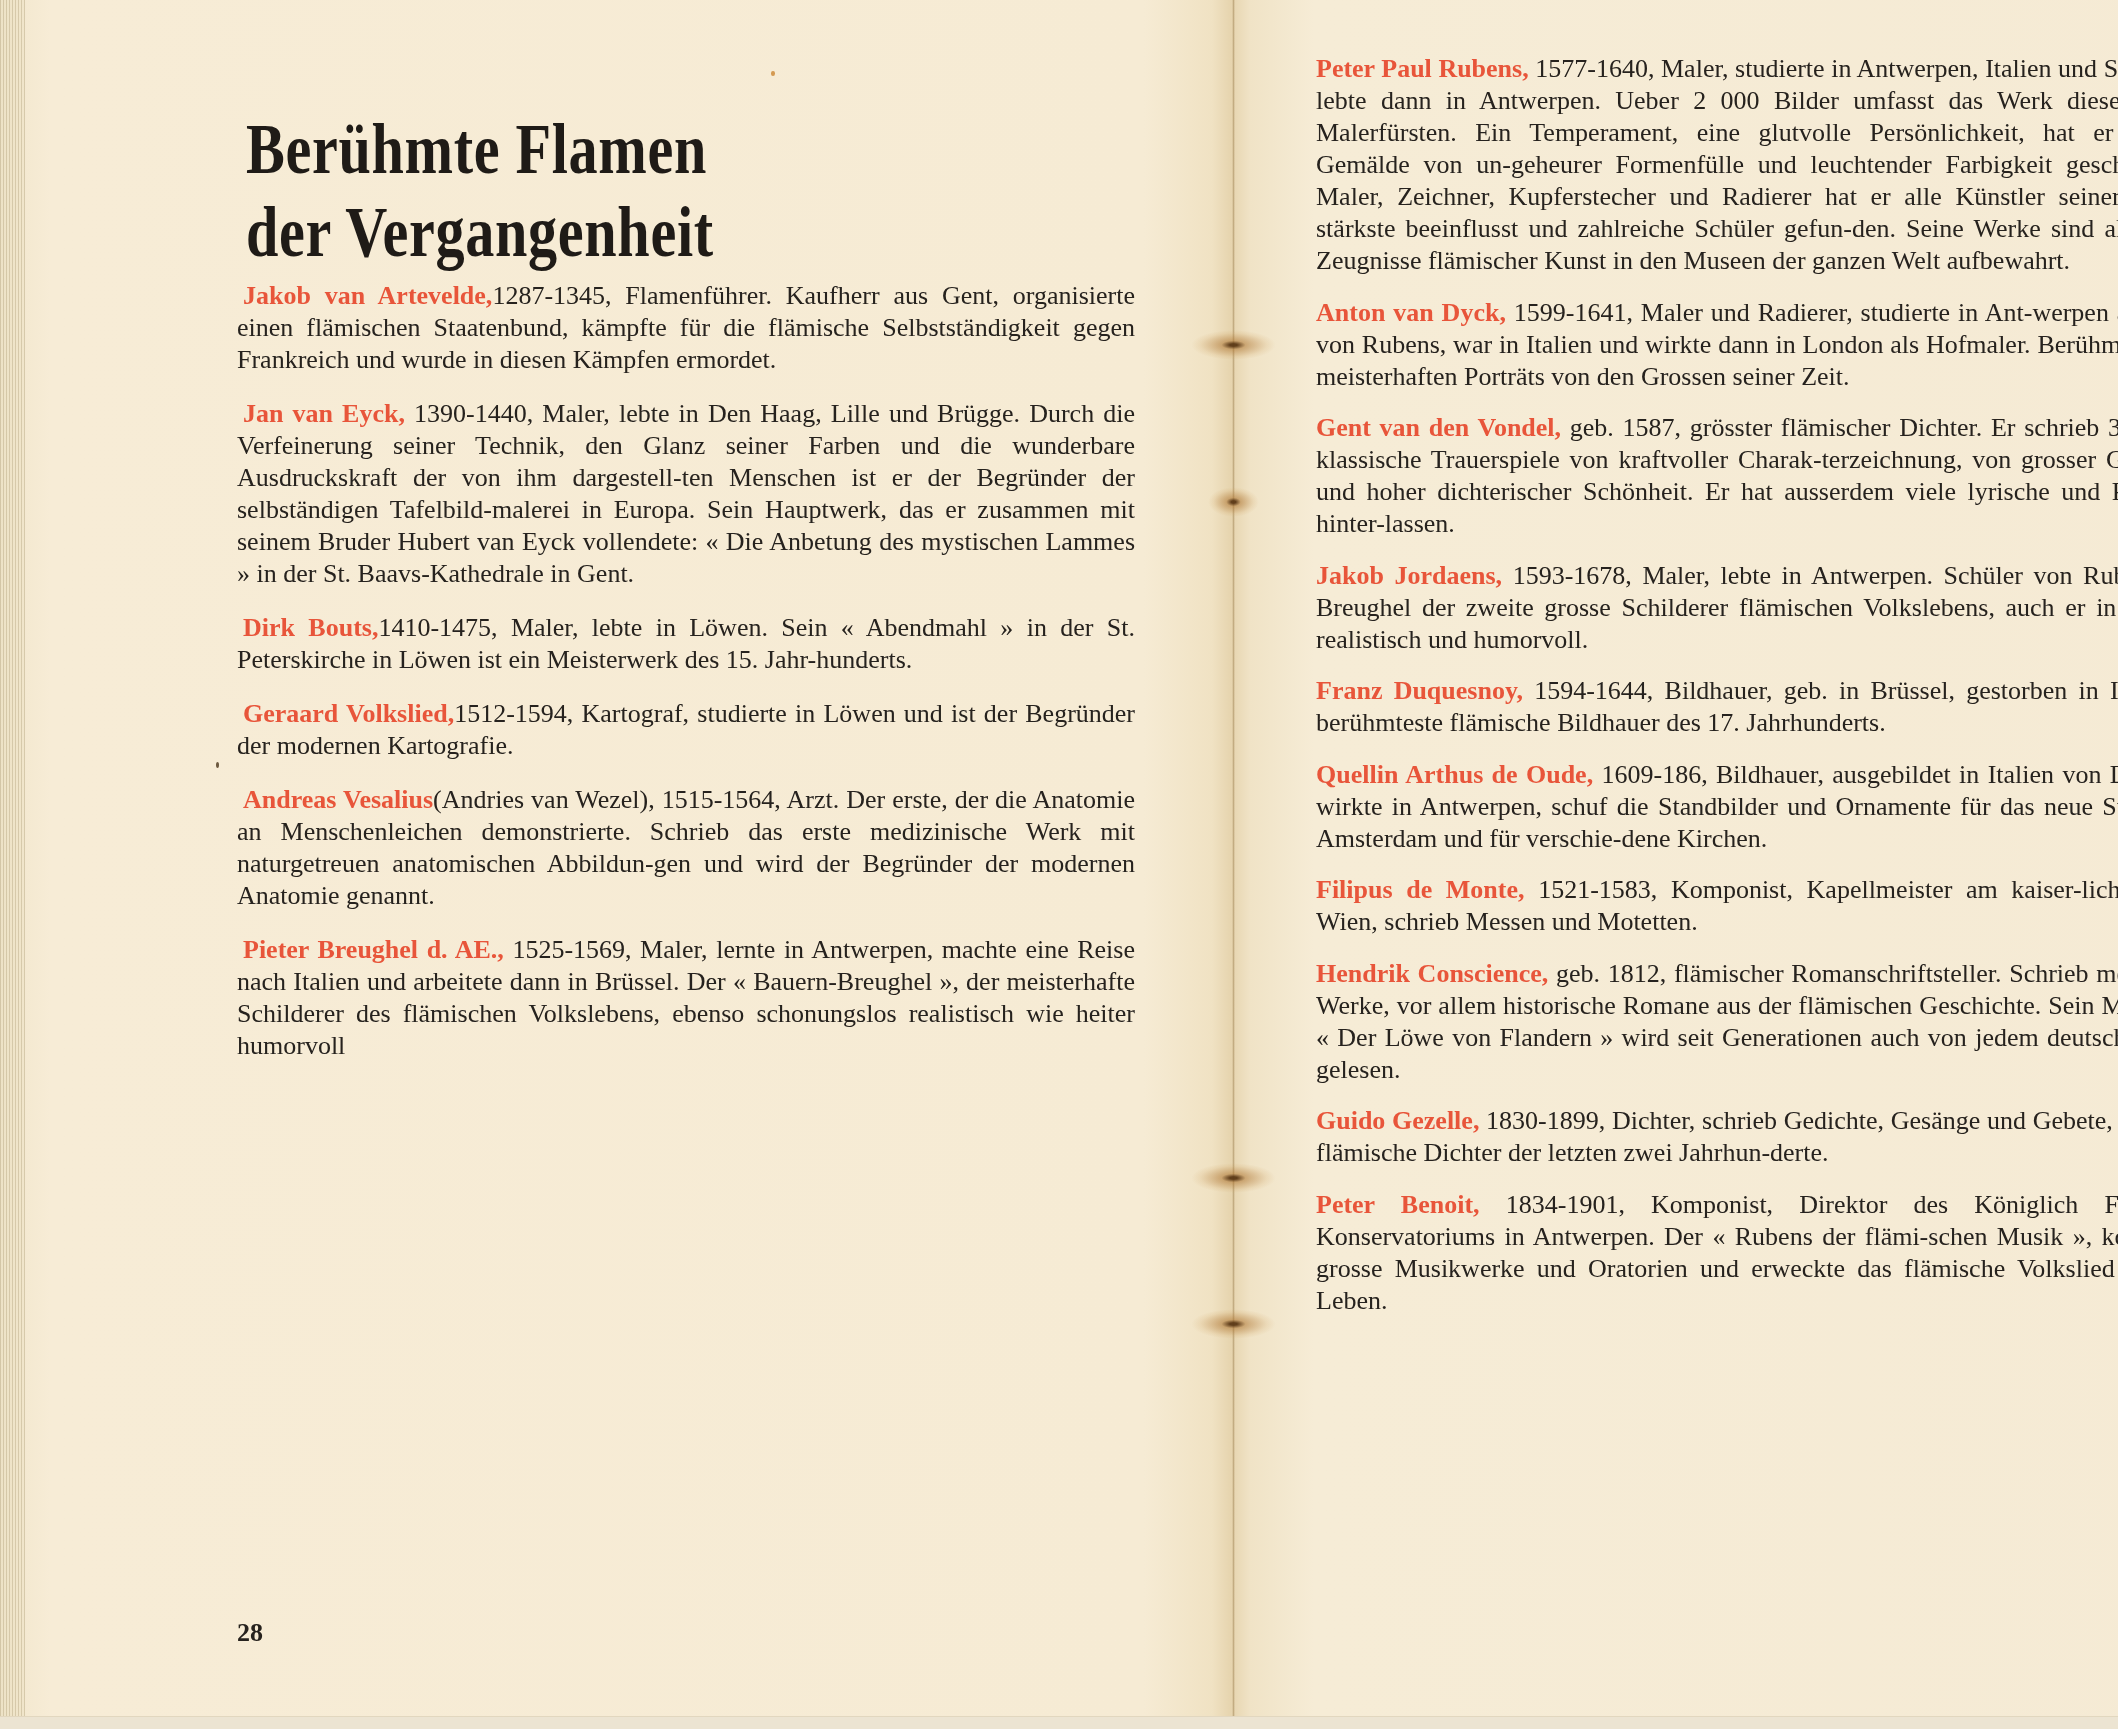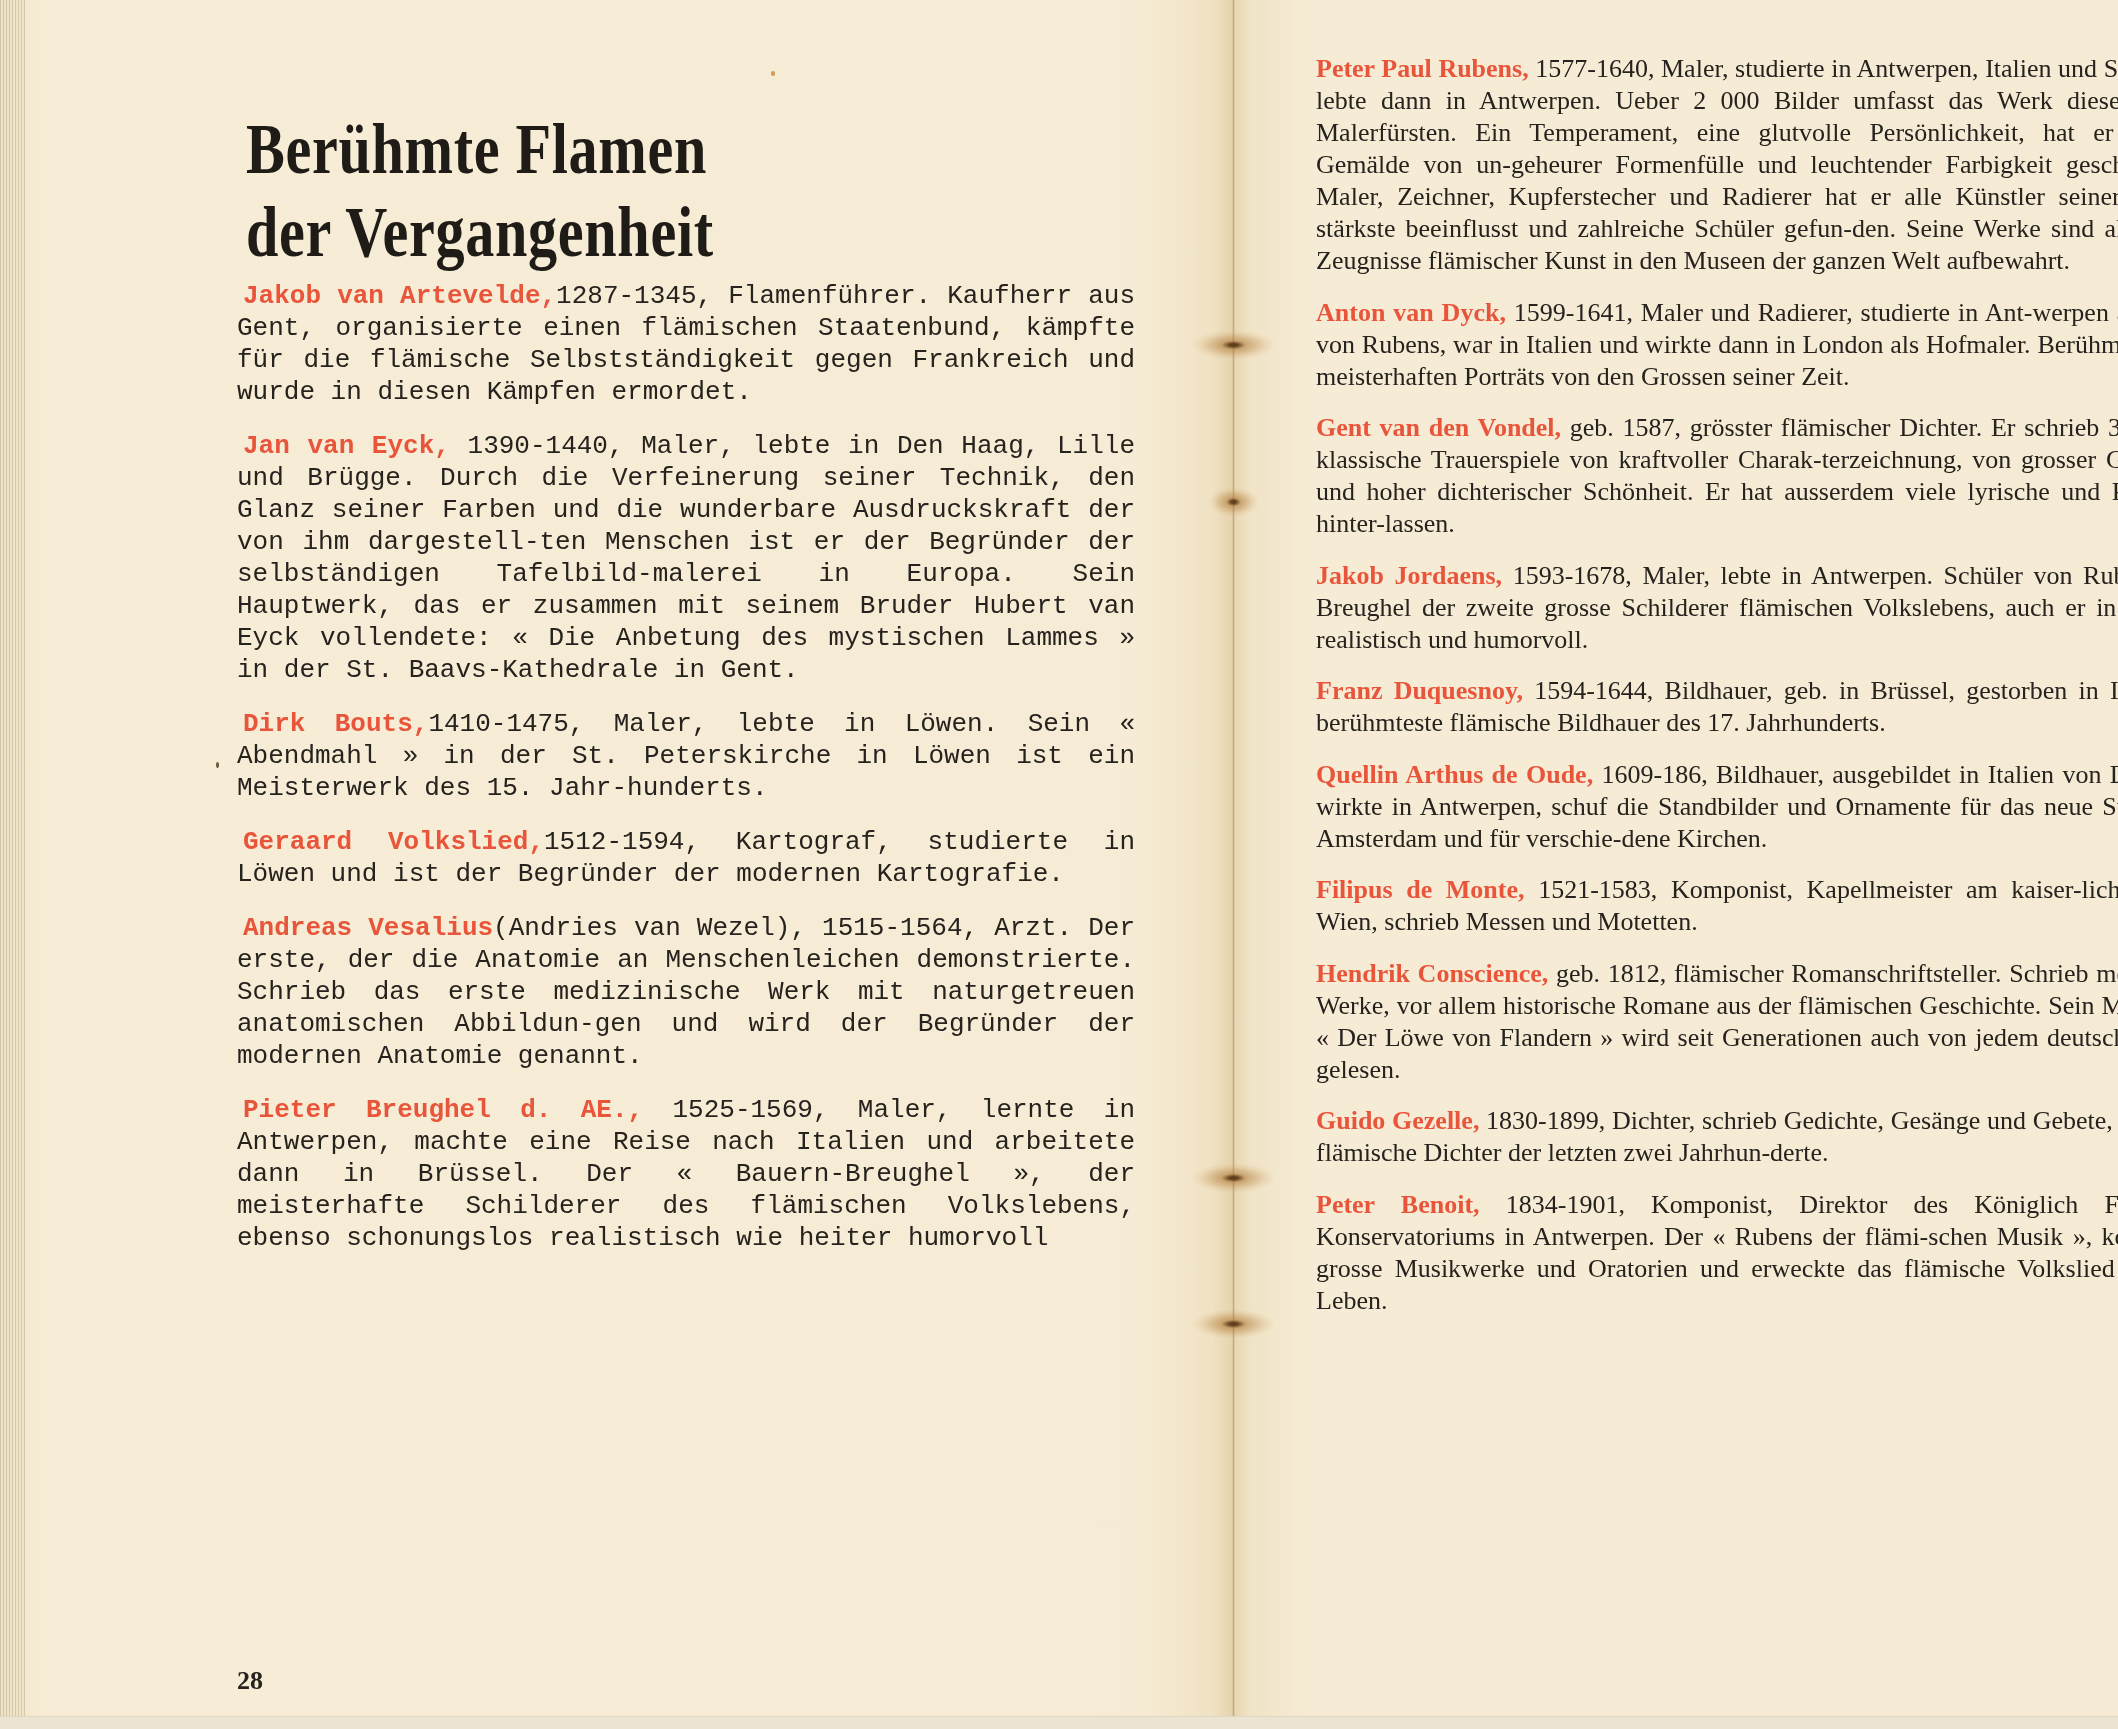--- a/index.html
+++ b/index.html
@@ -39,40 +39,40 @@
 
   .title {
     position: absolute; left: 8.5px; top: 108px;
     font-family: "Liberation Serif", "DejaVu Serif", serif;
     font-weight: bold; font-size: 71px; line-height: 83px;
     color: #1f1b17; letter-spacing: 0.8px;
     transform: scaleX(0.82); transform-origin: left top;
     margin: 0;
   }
   .entries { position: absolute; left: 0; right: 0; }
-  .page.left .entries { top: 280px; font-family: Liberation Mono, monospace; }
+  .page.left .entries { top: 280px; }
   .page.right .entries { top: 53px; }
 
   .entry {
     margin: 0 0 22px 0;
     font-size: 26px; line-height: 32px;
     color: #26221e;
     text-align: justify;
   }
   .page.right .entry { margin-bottom: 19.5px; }
   .entry .name {
     color: #e8553a; font-weight: bold;
     padding-left: 6px;
   }
   .page.right .entry .name { padding-left: 0; }
   .entry .desc { }
   .page-number {
     position: absolute; font-size: 26px; color: #26221e; font-weight: bold;
   }
-  .page.left .page-number { left: 0; top: 1618px; margin-top: 48px; }
+  .page.left .page-number { left: 0; top: 1618px; }
   .speck { position: absolute; background: #6e5a40; border-radius: 50%; }
 </style>
 </head>
 <body>
 
 <div class="spread">
   <div class="page-edge-left"></div>
   <div class="gutter-line"></div>
   <div class="stain" style="top:330px"></div>
   <div class="stain" style="top:487px;width:51px;left:1208px"></div>

